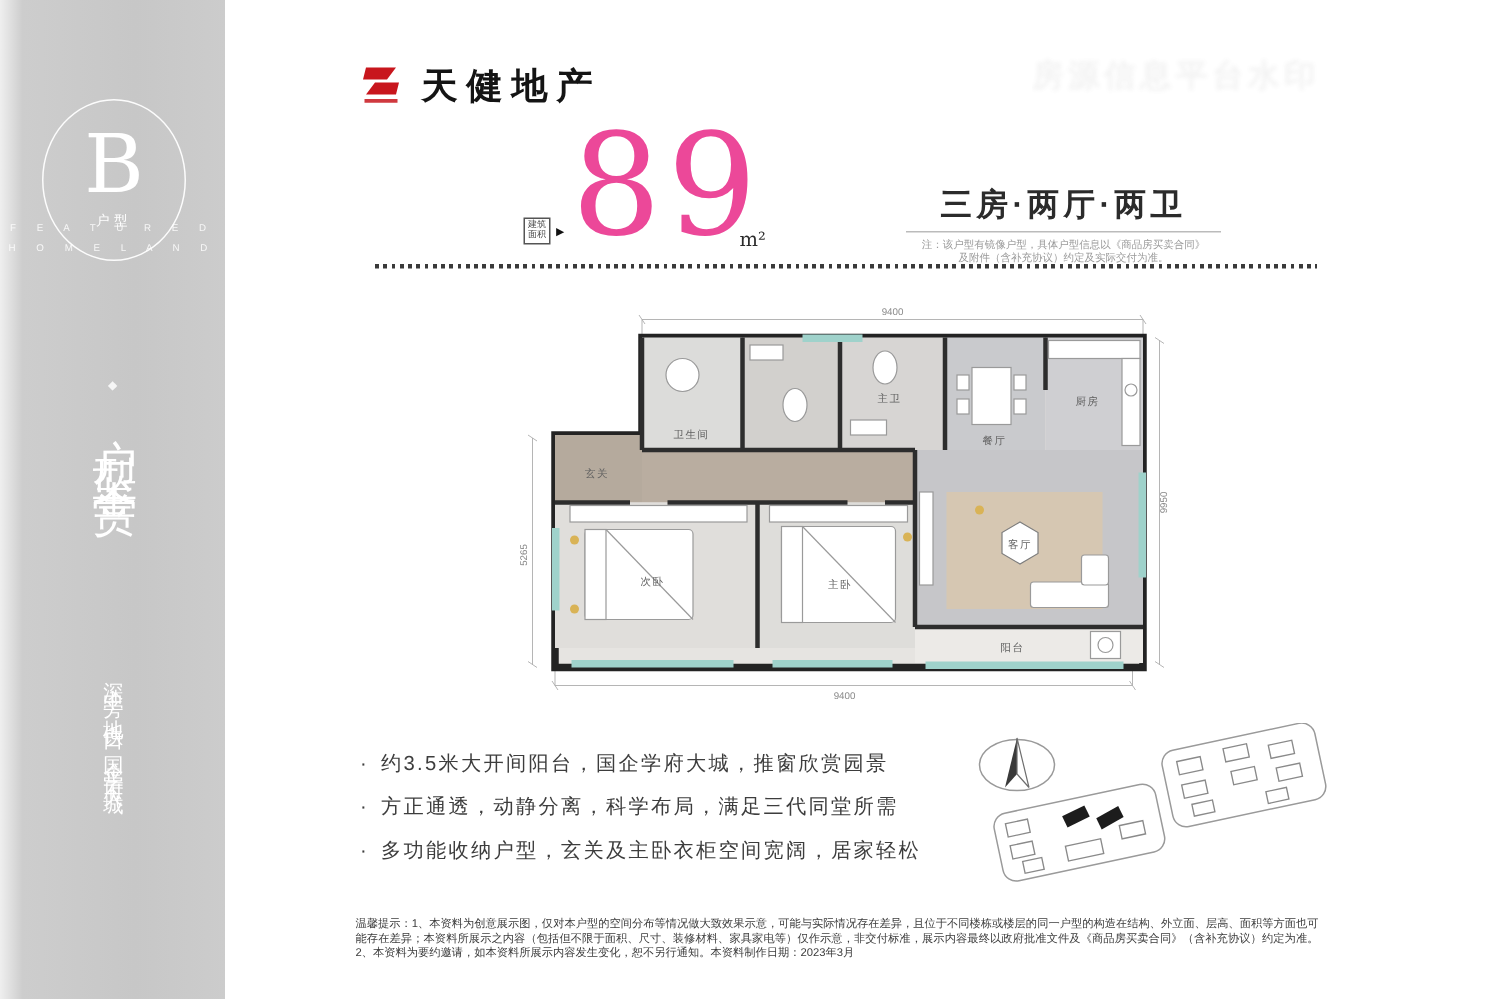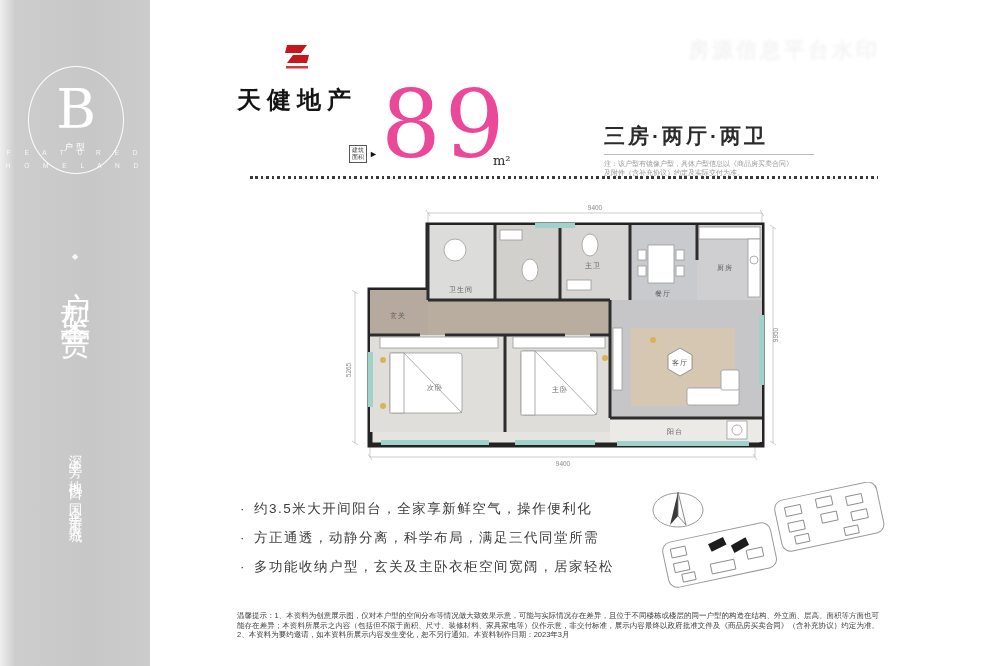--- a/index.html
+++ b/index.html
@@ -16,36 +16,36 @@
   .badge-caption{position:absolute;left:0;top:146px;width:150px;text-align:center;
                  color:#ffffff;font-size:6.5px;letter-spacing:6px;line-height:13px;opacity:.85;}
   .v-wrap{position:absolute;left:0;top:252px;width:150px;display:flex;flex-direction:column;align-items:center;}
   .orn{color:#ffffff;font-size:8px;opacity:.85;line-height:10px;}
   .v-title{writing-mode:vertical-rl;font-family:"DejaVu Serif",serif;font-size:30px;
            letter-spacing:12px;color:#ffffff;margin:6px 0;}
   .v-slogan{position:absolute;left:0;top:444px;width:150px;display:flex;justify-content:center;}
   .v-slogan span{writing-mode:vertical-rl;font-size:13.5px;letter-spacing:5px;color:#ffffff;}
 
   
-  .brand{position:absolute;left:237px;top:40px;display:flex;align-items:center;gap:10px;flex-direction:column;}
+  .brand{position:absolute;left:237px;top:40px;display:flex;align-items:center;gap:10px;}
   .brand-name{font-size:24px;font-weight:bold;color:#141414;letter-spacing:6px;}
   .watermark{position:absolute;left:688px;top:36px;width:190px;height:32px;overflow:hidden;}
   .watermark span{font-size:21px;font-weight:bold;letter-spacing:3px;color:#5a5a5a;
                   opacity:.07;filter:blur(1.5px);white-space:nowrap;}
 
   
   .area-tag{position:absolute;left:349px;top:145px;display:flex;align-items:center;gap:2px;}
   .area-tag .tagbox{border:0.5px solid #555;font-size:6px;line-height:7px;color:#444;
                     padding:1px 2px;text-align:center;}
   .area-tag .arrow{font-size:9px;color:#111;line-height:9px;}
   .area-value{position:absolute;left:381px;top:77px;font-family:"DejaVu Serif",serif;
               font-size:94px;line-height:96px;color:#ec4899;letter-spacing:4px;}
   .area-unit{position:absolute;left:493px;top:153px;font-family:"DejaVu Serif",serif;
              font-size:13px;color:#2c2c2c;}
-  .layout-group{position:absolute;left:604px;top:122px;width:210px;text-align:left;}
+  .layout-group{position:absolute;left:604px;top:122px;width:210px;text-align:center;}
   .layout-title{font-size:21px;font-weight:bold;letter-spacing:3px;color:#2b2b2b;
                 padding-bottom:4px;border-bottom:0.5px solid #bbb;}
   .layout-note{margin-top:4px;font-size:7px;line-height:9px;color:#9a9a9a;}
 
   .dotted-sep{position:absolute;left:250px;top:176px;width:628px;height:3px;
               background:repeating-linear-gradient(90deg,#3a3a3a 0 2.5px,transparent 2.5px 5.5px);}
 
   
   .plan{position:absolute;left:335px;top:200px;width:450px;height:275px;}
   .plan svg{width:100%;height:100%;}
@@ -232,21 +232,21 @@
       <text class="roomt" x="328" y="96">餐厅</text>
       <text class="roomt" x="390" y="70">厨房</text>
       <text class="roomt" x="100" y="190">次卧</text>
       <text class="roomt" x="225" y="192">主卧</text>
       <text class="roomt" x="345" y="165">客厅</text>
       <text class="roomt" x="340" y="234">阳台</text>
     </svg>
   </div>
 
   <ul class="features">
-    <li><span class="b">·</span><span>约3.5米大开间阳台，全家享新鲜空气，操作便利化</span></li>
+    <li><span class="b">·</span><span>约3.5米大开间阳台，国企学府大城，推窗欣赏园景</span></li>
     <li><span class="b">·</span><span>方正通透，动静分离，科学布局，满足三代同堂所需</span></li>
     <li><span class="b">·</span><span>多功能收纳户型，玄关及主卧衣柜空间宽阔，居家轻松</span></li>
   </ul>
 
   <div class="keyplans">
     <svg viewBox="0 0 240 112">
 
       <g>
         <ellipse cx="33" cy="28" rx="25" ry="17" fill="none" stroke="#9a9a9a" stroke-width="1"></ellipse>
         <path d="M33,10 L25,43 L33,34 Z" fill="#3a3a3a"></path>

